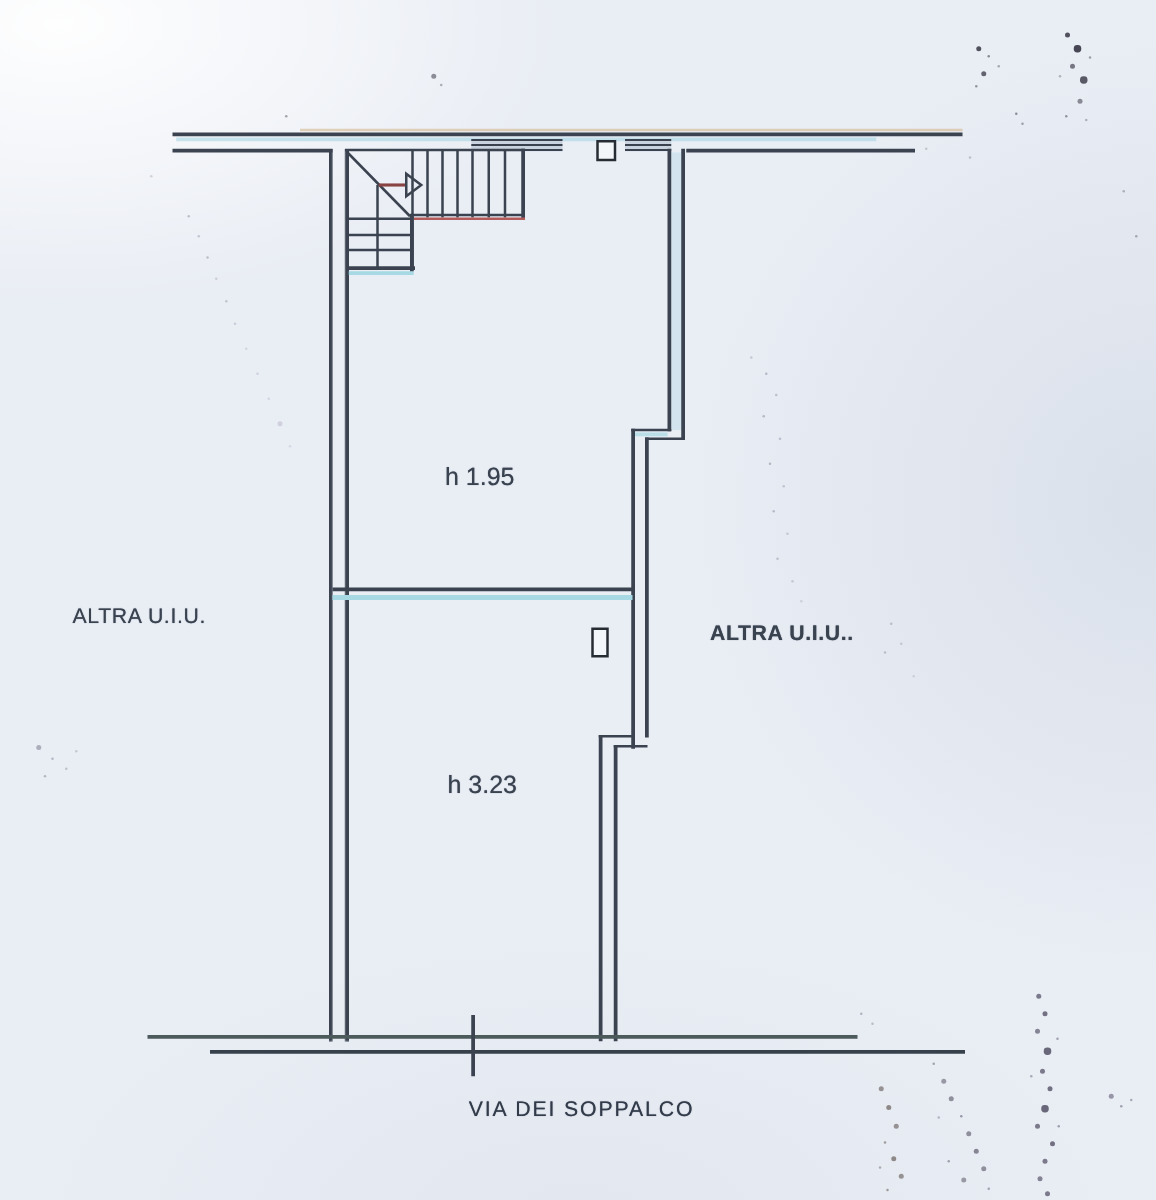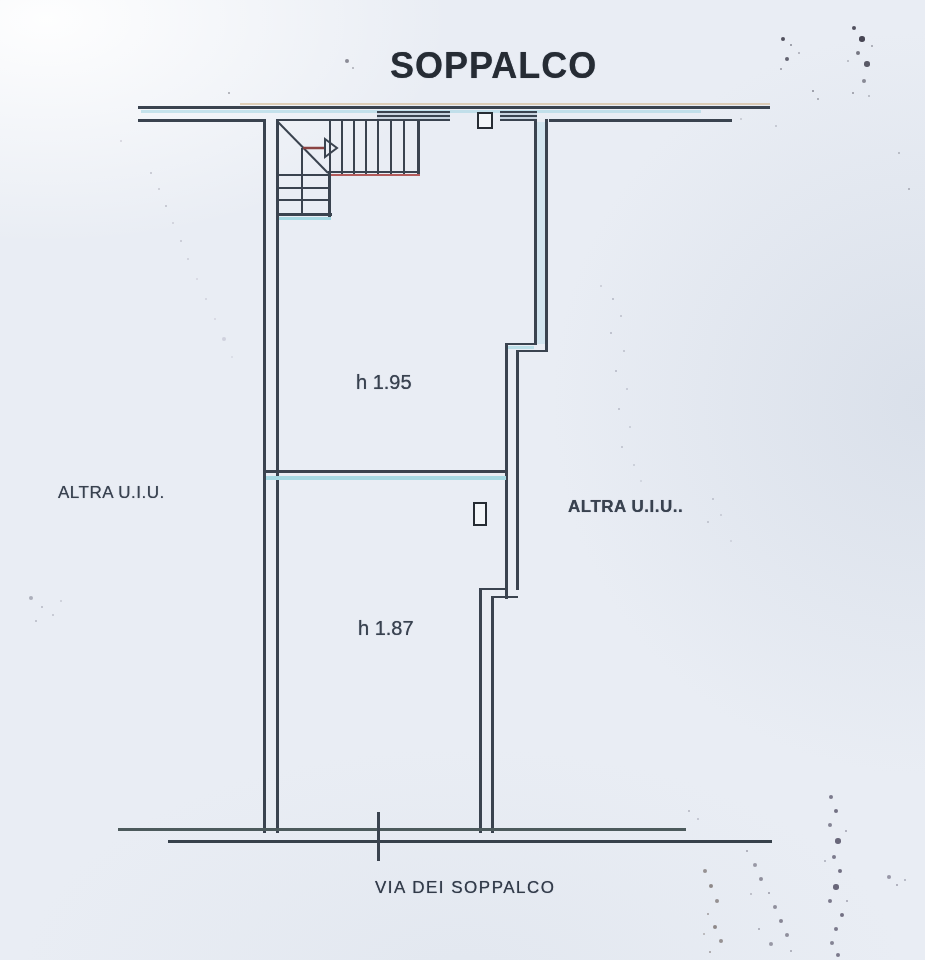--- a/index.html
+++ b/index.html
@@ -29,21 +29,20 @@
     background:repeating-linear-gradient(to bottom,#39424e 0 2px,#c9d3df 2px 4px);}
   .doorrect{position:absolute;background:#f3f6f9;border:2px solid #262c33;}
   .cyan{position:absolute;background:#a6d9e3;}
   .noise{position:absolute;left:0;top:0;width:2px;height:2px;border-radius:50%;background:transparent;}
 </style>
 </head>
 <body>
 
 <div class="canvas">
 
-  <div class="txt t-title" style="left:390px;top:45px;">SOPPALCO</div>
 
   <div class="plan">
 
     <div class="abs" style="left:240px;top:103px;width:530px;height:2px;background:rgba(210,178,133,.55);"></div>
     <div class="hline" style="left:138px;top:106px;width:632px;"></div>
     <div class="abs" style="left:141px;top:110px;width:560px;height:3px;background:rgba(160,212,226,.55);"></div>
     <div class="hline" style="left:138px;top:119px;width:128px;"></div>
     <div class="hline" style="left:549px;top:119px;width:183px;"></div>
 
     <div class="hatch" style="left:377px;width:73px;"></div>
@@ -105,21 +104,21 @@
 
     <div class="doorrect" style="left:473px;top:502px;width:10px;height:20px;border-width:2.5px;"></div>
 
     <div class="abs" style="left:118px;top:828px;width:568px;height:3px;background:#4c5a5c;"></div>
     <div class="abs" style="left:168px;top:840px;width:604px;height:3px;background:#37414b;"></div>
     <div class="vline" style="left:377px;top:812px;height:49px;"></div>
 
     <div class="txt t-h" style="left:356px;top:371px;">h 1.95</div>
     <div class="txt t-altra" style="left:58px;top:483px;">ALTRA U.I.U.</div>
     <div class="txt t-altra" style="left:568px;top:497px;font-weight:bold;">ALTRA U.I.U..</div>
-    <div class="txt t-h" style="left:358px;top:617px;">h 1.87</div>
+    <div class="txt t-h" style="left:358px;top:617px;">h 3.23</div>
     <div class="txt t-street" style="left:375px;top:878px;">VIA DEI SOPPALCO</div>
   </div>
 
   <div class="noise" style="box-shadow:
     782px 38px 0 1px rgba(42,40,55,.8), 790px 44px 0 0 rgba(42,40,55,.5),
     786px 58px 0 1px rgba(42,40,55,.7), 780px 68px 0 0 rgba(42,40,55,.45),
     798px 52px 0 0 rgba(42,40,55,.35), 812px 90px 0 0 rgba(42,40,55,.5),
     817px 98px 0 0 rgba(42,40,55,.4), 853px 27px 0 1px rgba(42,40,55,.8),
     861px 38px 0 2px rgba(42,40,55,.85), 857px 52px 0 1px rgba(42,40,55,.6),
     866px 63px 0 2px rgba(42,40,55,.75), 863px 80px 0 1px rgba(42,40,55,.5),

